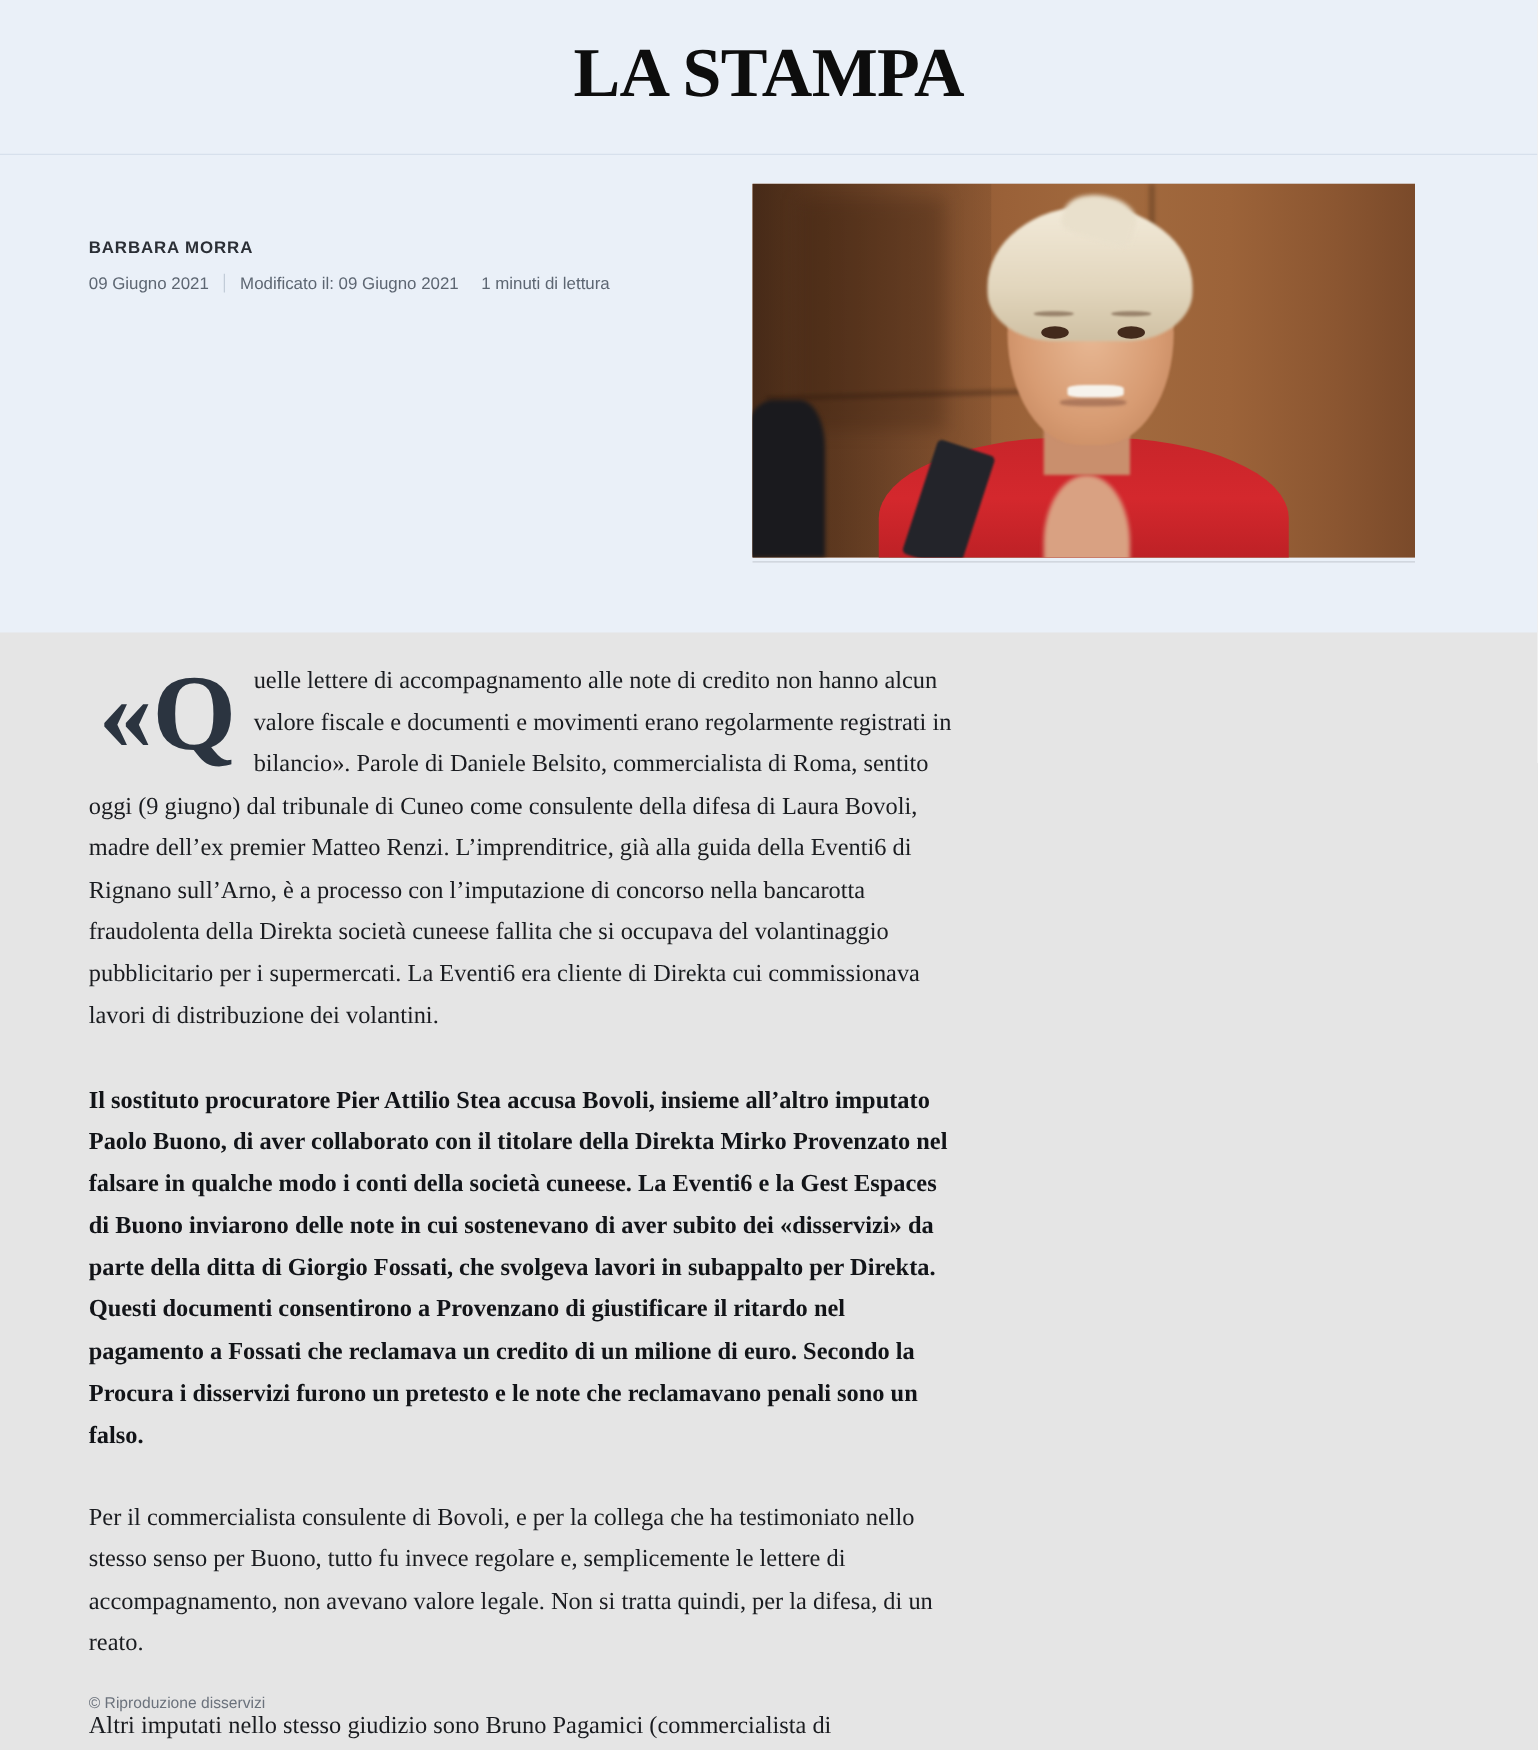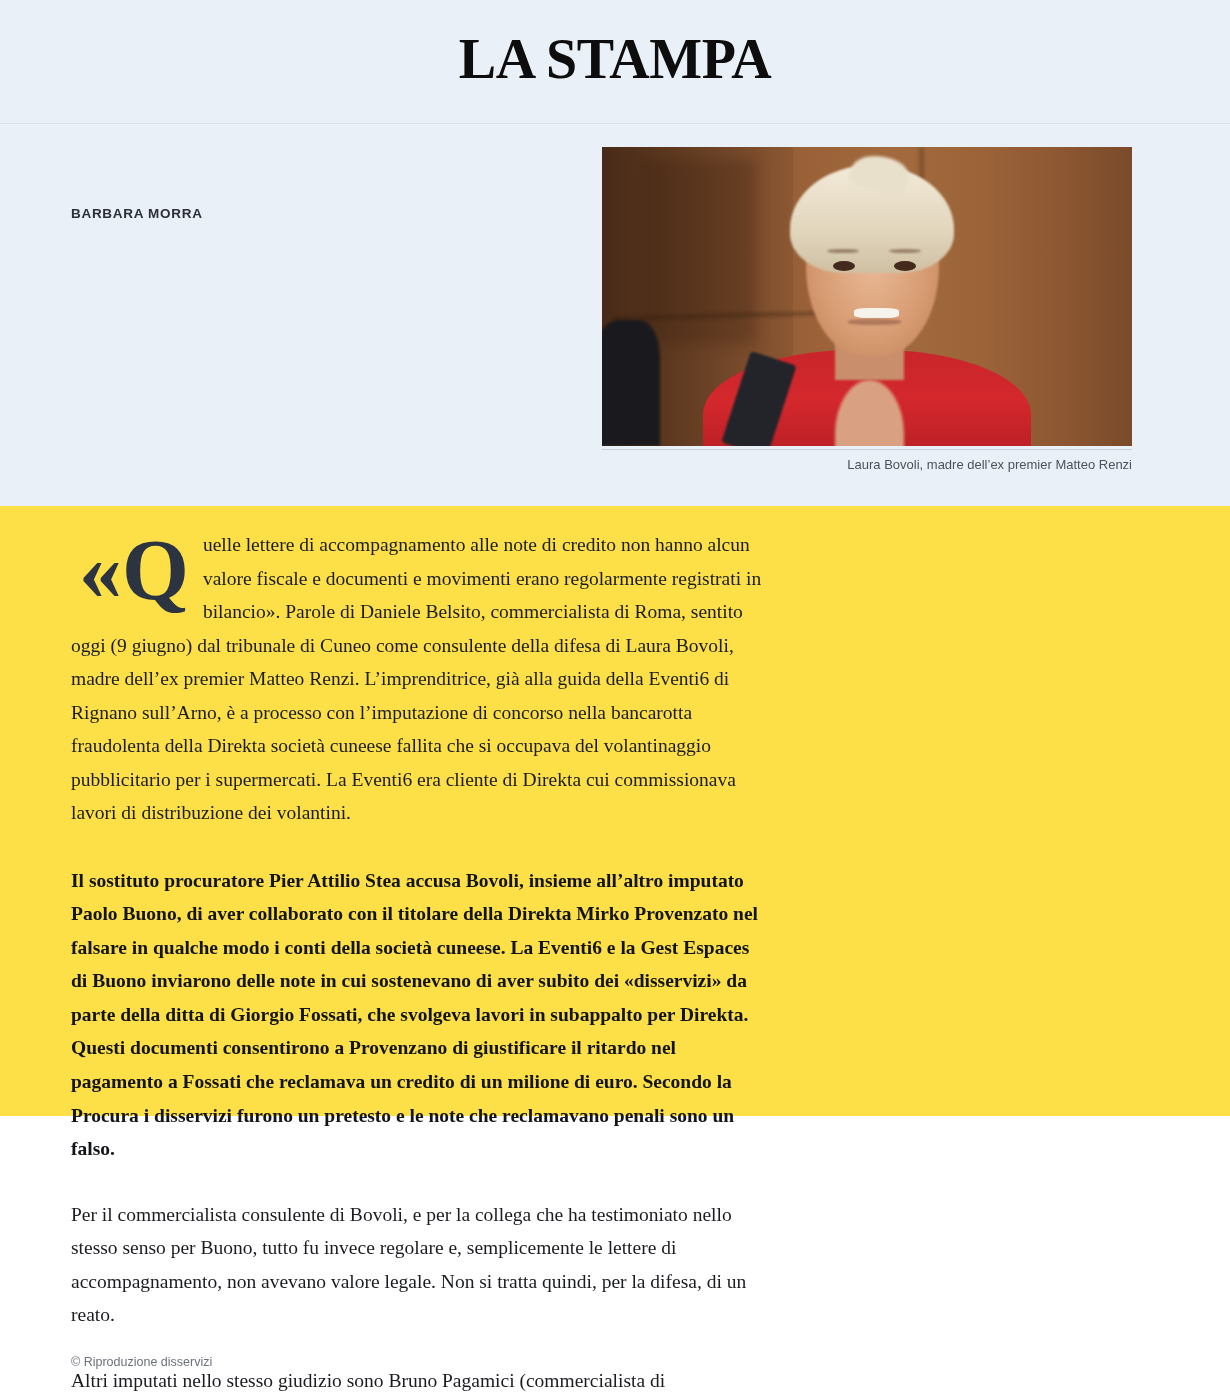--- a/index.html
+++ b/index.html
@@ -9,22 +9,22 @@
   body {
     width: 1230px;
     height: 1400px;
     background: #ffffff;
     font-family: "Liberation Sans", sans-serif;
     overflow: hidden;
   }
   .page {
     position: relative;
     width: 1230px;
-    height: 1116px;
-    background: #fde047;
+    height: 1400px;
+    background: #e5e5e5;
   }
 
   
   .hero-band {
     position: absolute;
     left: 0;
     top: 0;
     width: 1230px;
     height: 506px;
     background: #eaf0f8;
@@ -69,21 +69,21 @@
   .headline {
     font-family: "Liberation Serif", "DejaVu Serif", serif;
     font-weight: bold;
     font-size: 40px;
     line-height: 1.22;
     color: #16181c;
     margin: 0;
     letter-spacing: -0.2px;
   }
   .byline {
-    margin-top: 28px;
+    margin-top: 12px;
     font-family: "Liberation Sans", sans-serif;
     font-size: 13.5px;
     font-weight: 600;
     letter-spacing: 0.7px;
     color: #2b2f36;
     text-transform: uppercase;
   }
   .meta-row {
     margin-top: 14px;
     display: flex;
@@ -316,20 +316,27 @@
 
   <div class="masthead">
     <div class="masthead-logo">LA STAMPA</div>
   </div>
   <div class="masthead-rule"></div>
 
   <div class="headline-col">
 
     <div class="byline">BARBARA MORRA</div>
 
+    <div class="meta-row">
+      <span class="meta-item">09 Giugno 2021</span>
+      <span class="meta-sep"></span>
+      <span class="meta-item">Modificato il: 09 Giugno 2021</span>
+      <span class="meta-gap"></span>
+      <span class="meta-item">1 minuti di lettura</span>
+    </div>
   </div>
 
   <div class="photo-wrap">
     <div class="photo">
       <div class="ph-wall"></div>
       <div class="ph-wall-shade"></div>
       <div class="ph-wall-panel"></div>
       <div class="ph-wall-crack"></div>
       <div class="ph-wall-line"></div>
       <div class="ph-figure-left"></div>
@@ -342,21 +349,20 @@
       <div class="ph-hair-spike"></div>
       <div class="ph-brow l"></div>
       <div class="ph-brow r"></div>
       <div class="ph-eye l"></div>
       <div class="ph-eye r"></div>
       <div class="ph-teeth"></div>
       <div class="ph-mouth-shadow"></div>
     </div>
   </div>
   <div class="photo-rule"></div>
-  <div class="photo-caption">Laura Bovoli, madre dell’ex premier Matteo Renzi</div>
 
   <div class="article">
     <p class="body-p lead">
       <span class="dropcap">«Q</span><span>uelle lettere di accompagnamento alle note di credito non hanno alcun valore fiscale e documenti e movimenti erano regolarmente registrati in bilancio». Parole di Daniele Belsito, commercialista di Roma, sentito oggi (9 giugno) dal tribunale di Cuneo come consulente della difesa di Laura Bovoli, madre dell’ex premier Matteo Renzi. L’imprenditrice, già alla guida della Eventi6 di Rignano sull’Arno, è a processo con l’imputazione di concorso nella bancarotta fraudolenta della Direkta società cuneese fallita che si occupava del volantinaggio pubblicitario per i supermercati. La Eventi6 era cliente di Direkta cui commissionava lavori di distribuzione dei volantini.</span>
     </p>
     <p class="body-p bold">Il sostituto procuratore Pier Attilio Stea accusa Bovoli, insieme all’altro imputato Paolo Buono, di aver collaborato con il titolare della Direkta Mirko Provenzato nel falsare in qualche modo i conti della società cuneese. La Eventi6 e la Gest Espaces di Buono inviarono delle note in cui sostenevano di aver subito dei «disservizi» da parte della ditta di Giorgio Fossati, che svolgeva lavori in subappalto per Direkta. Questi documenti consentirono a Provenzano di giustificare il ritardo nel pagamento a Fossati che reclamava un credito di un milione di euro. Secondo la Procura i disservizi furono un pretesto e le note che reclamavano penali sono un falso.</p>
     <p class="body-p">Per il commercialista consulente di Bovoli, e per la collega che ha testimoniato nello stesso senso per Buono, tutto fu invece regolare e, semplicemente le lettere di accompagnamento, non avevano valore legale. Non si tratta quindi, per la difesa, di un reato.</p>
     <p class="body-p">Altri imputati nello stesso giudizio sono Bruno Pagamici (commercialista di Provenzano), Vincenzo Misiano e Donatella Spada, altri rappresentanti di aziende che avevano rapporti commerciali con la Direkta. Su Misiano, presidente di una delle cooperative fondate da Provenzano una consulente del lavoro ha detto che non aveva alcuna voce in capitolo e che il potere decisionale era di Provenzano. Su Spada un’amica ha testimoniato che nel periodo antecedente il fallimento della Direkta non lavorava perché aveva problemi di salute.</p>
 
   </div>

